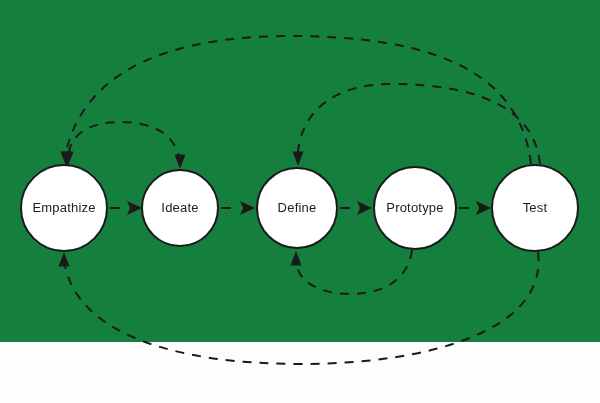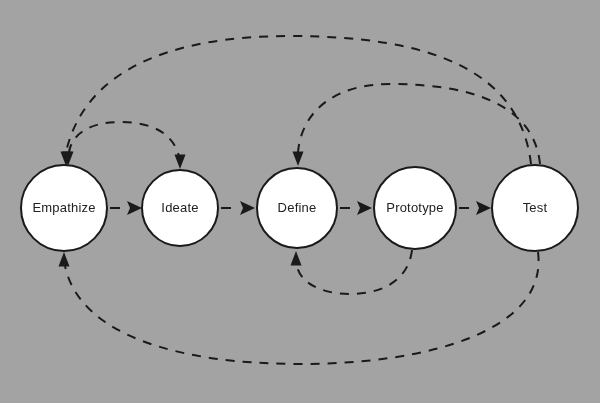--- a/index.html
+++ b/index.html
@@ -9,22 +9,22 @@
   body {
     width: 600px;
     height: 403px;
     background: #fdfdfd;
     font-family: "Liberation Sans", sans-serif;
     overflow: hidden;
   }
   #diagram-root {
     position: relative;
     width: 600px;
-    height: 403px;
-    background: #a3a3a3;
+    height: 342px;
+    background: #15803d;
   }
   #diagram-svg {
     position: absolute;
     top: 0;
     left: 0;
     width: 600px;
     height: 403px;
     display: block;
   }
   .node-circle {

